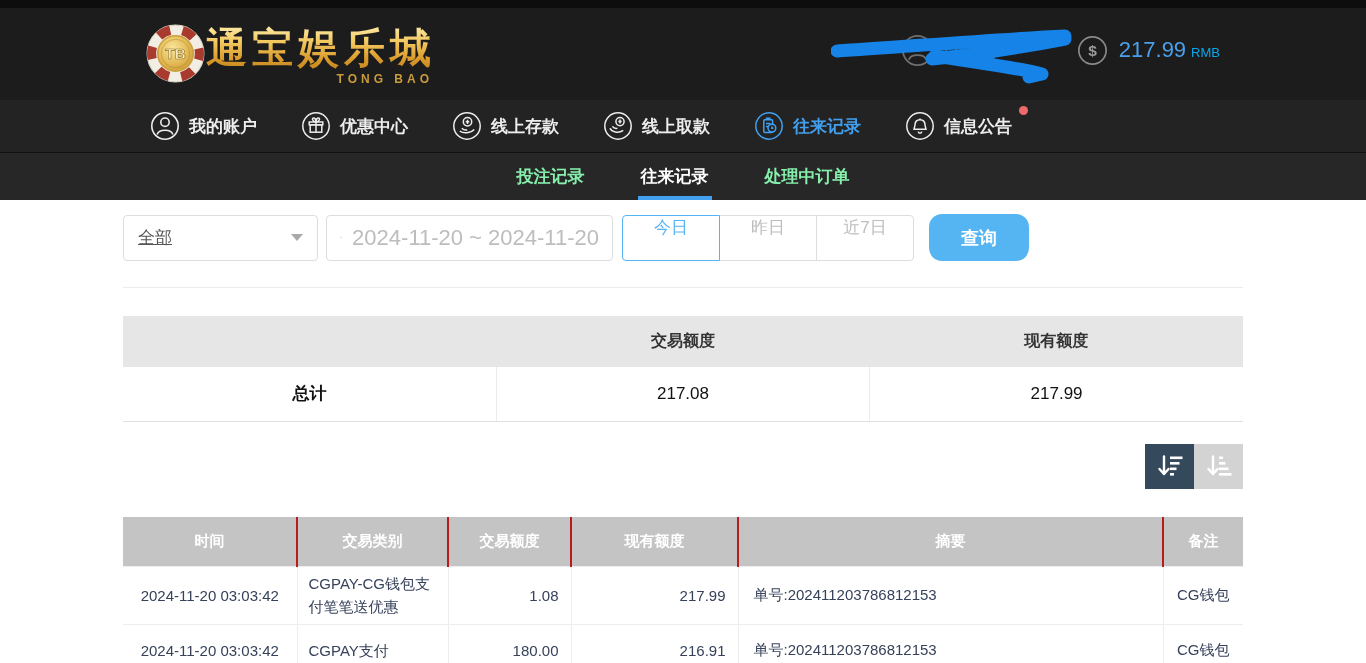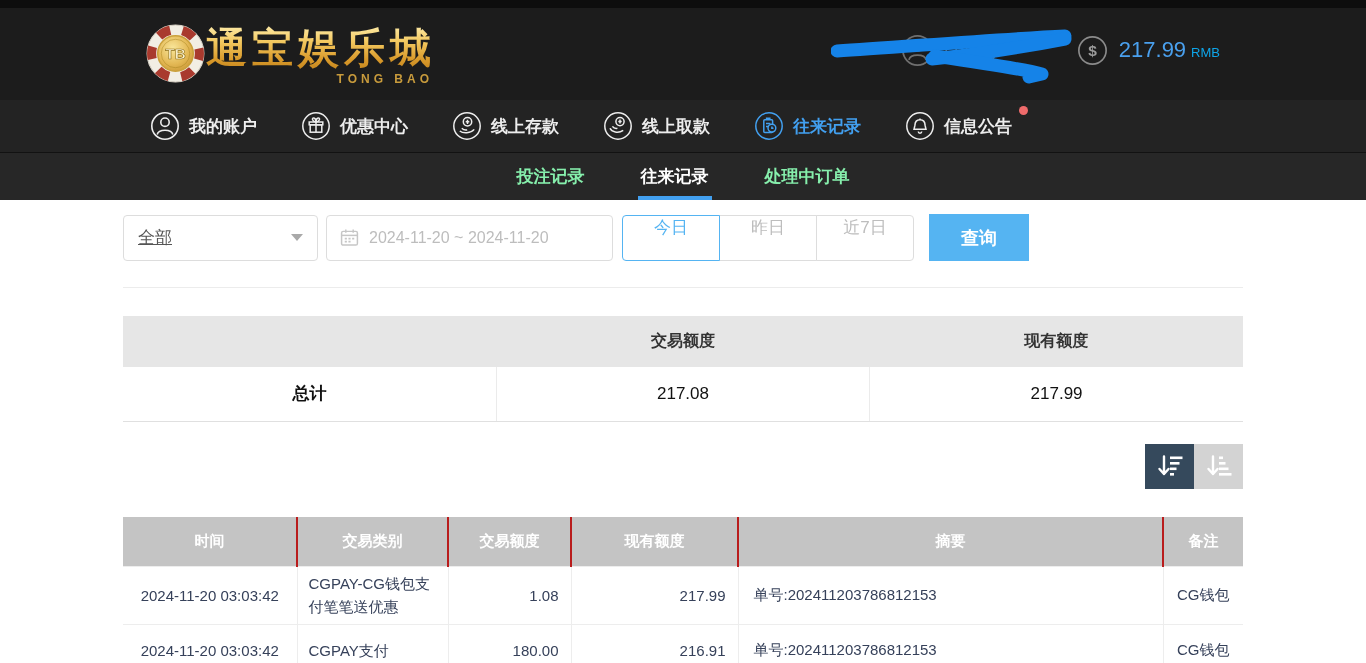--- a/index.html
+++ b/index.html
@@ -49,31 +49,31 @@
 
   
   .content { width:1120px; margin:0 auto; }
   .filters { margin-top:14px; display:flex; align-items:center; }
   .select-box { width:195px; height:46px; border:1px solid #ddd; border-radius:4px;
     display:flex; align-items:center; justify-content:space-between; padding:0 14px;
     color:#555; font-size:17px; cursor:pointer; background:#fff;text-decoration:underline; }
   .caret { width:0; height:0; border-left:6px solid transparent; border-right:6px solid transparent;
     border-top:7px solid #a9a9a9; }
   .date-box { width:287px; height:46px; margin-left:8px; border:1px solid #ddd; border-radius:4px;
-    display:flex; align-items:center; gap:10px; padding:0 13px; color:#bdbdbd; font-size:16px;
+    display:flex; align-items:center; gap:10px; padding:0 13px; color:#bdbdbd; font-size:22px;
     cursor:pointer; background:#fff; white-space:nowrap; }
   .range-group { display:flex; margin-left:9px; }
   .range-btn { width:98px; height:46px; border:1px solid #ddd; background:#fff; color:#bdbdbd;
     font-size:17px; display:flex; justify-content:center;
     margin-left:-1px; cursor:pointer; position:relative; }
   .range-btn:first-child { border-radius:4px 0 0 4px; margin-left:0; }
   .range-btn:last-child { border-radius:0 4px 4px 0; }
   .range-btn.active { border-color:#55b4f2; color:#55b4f2; z-index:2; }
   .search-btn { margin-left:15px; width:100px; height:47px; background:#55b4f2; border:none;
-    border-radius:0; color:#fff; font-size:18px; font-weight:bold;
+    border-radius:13px; color:#fff; font-size:18px; font-weight:bold;
     display:flex; align-items:center; justify-content:center; cursor:pointer; }
   .divider { margin-top:26px; border-top:1px solid #ececec; }
 
   
   .summary { margin-top:28px; width:100%; border-collapse:collapse; }
   .summary thead td { background:#e6e6e6; height:51px; text-align:center;
     font-weight:bold; font-size:16px; color:#333; }
   .summary tbody td { height:54px; text-align:center; font-size:17px; color:#111;
     border-bottom:1px solid #e0e0e0; border-left:1px solid #ebebeb; background:#fff; }
   .summary tbody td:first-child { border-left:none; font-weight:bold; }

